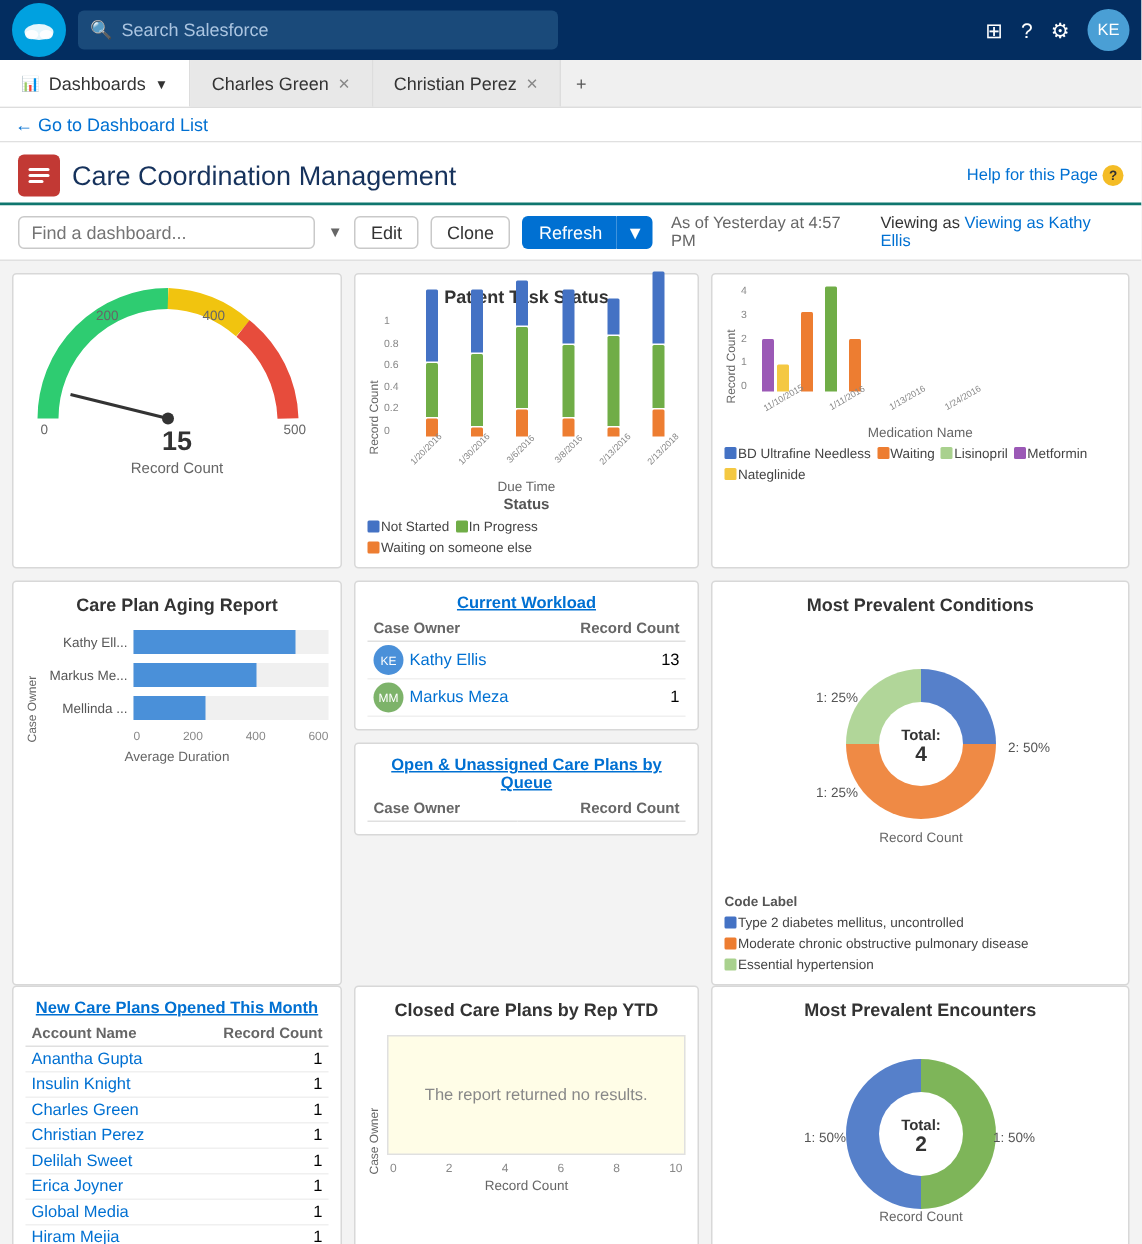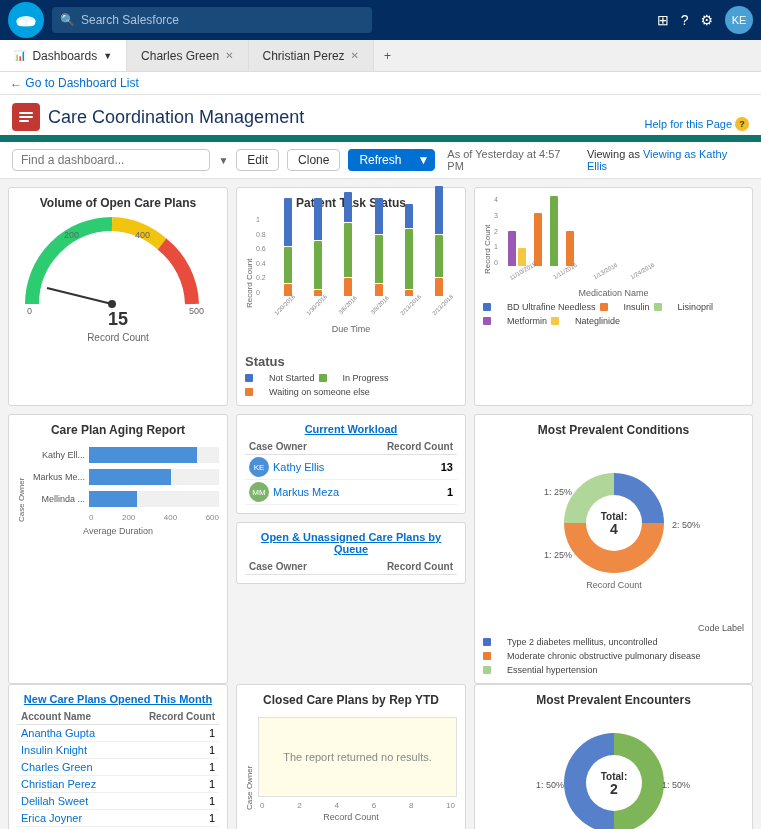--- a/index.html
+++ b/index.html
@@ -20,21 +20,21 @@
     .tab-item { display: flex; align-items: center; padding: 0 14px; border-right: 1px solid #ddd; cursor: pointer; font-size: 12px; color: #333; gap: 6px; background: #e8e8e8; }
     .tab-item.active { background: white; font-weight: 500; }
     .tab-item .tab-close { color: #888; font-size: 10px; }
     .tab-add { padding: 0 10px; display: flex; align-items: center; color: #555; cursor: pointer; }
 
     
     .breadcrumb-bar { background: white; padding: 4px 10px; border-bottom: 1px solid #e0e0e0; }
     .breadcrumb-bar a { color: #0070d2; text-decoration: none; font-size: 12px; }
 
     
-    .page-header { background: white; padding: 8px 12px 4px 12px; display: flex; align-items: flex-end; justify-content: space-between; border-bottom: 7px solid #0f766e; }
+    .page-header { background: white; padding: 8px 12px 4px 12px; display: flex; align-items: center; justify-content: space-between; border-bottom: 2px solid #0f766e; }
     .page-title-area { display: flex; align-items: center; gap: 8px; }
     .page-icon { width: 28px; height: 28px; background: #c23934; border-radius: 4px; display: flex; align-items: center; justify-content: center; color: white; font-size: 14px; }
     .page-title { font-size: 18px; font-weight: 300; color: #16325c; }
     .help-link { color: #0070d2; font-size: 11px; display: flex; align-items: center; gap: 3px; }
     .help-icon { width: 14px; height: 14px; background: #f4bc25; border-radius: 50%; display: flex; align-items: center; justify-content: center; color: #333; font-size: 9px; font-weight: bold; }
 
     
     .toolbar { background: white; padding: 6px 12px; display: flex; align-items: center; gap: 8px; border-bottom: 1px solid #e0e0e0; }
     .find-dashboard { border: 1px solid #c9c9c9; border-radius: 4px; padding: 3px 8px; font-size: 12px; color: #ef4444; width: 200px; background: white; }
     .btn { border: 1px solid #c9c9c9; background: white; padding: 3px 10px; border-radius: 4px; font-size: 12px; cursor: pointer; color: #333; }
@@ -50,38 +50,38 @@
     
     .card { background: white; border: 1px solid #d8d8d8; border-radius: 3px; padding: 8px; }
     .card-title { font-size: 12px; font-weight: 600; text-align: center; color: #333; margin-bottom: 6px; }
     .record-count-label { font-size: 10px; text-align: center; color: #666; margin-top: 2px; }
 
     
     .bar-chart { display: flex; align-items: flex-end; gap: 3px; height: 80px; padding: 0 4px; }
     .bar-col { display: flex; flex-direction: column; align-items: center; gap: 1px; flex: 1; }
     .bar { border-radius: 1px 1px 0 0; min-width: 6px; }
     .chart-legend { display: flex; flex-wrap: wrap; gap: 4px; margin-top: 4px; }
-    .legend-item { display: flex; align-items: center; gap: 16px; font-size: 9px; color: #444; }
+    .legend-item { display: flex; align-items: center; gap: 1px; font-size: 9px; color: #444; }
     .legend-dot { width: 8px; height: 8px; border-radius: 1px; flex-shrink: 0; }
 
     
     .hbar-chart { margin-top: 4px; }
     .hbar-row { display: flex; align-items: center; gap: 4px; margin-bottom: 6px; }
     .hbar-label { font-size: 9px; color: #555; width: 55px; text-align: right; white-space: nowrap; overflow: hidden; text-overflow: ellipsis; }
     .hbar-bg { flex: 1; background: #f0f0f0; height: 16px; position: relative; }
     .hbar-fill { height: 100%; background: #4A90D9; }
     .hbar-axis { display: flex; justify-content: space-between; padding-left: 59px; font-size: 8px; color: #888; margin-top: 2px; }
 
     
     .data-table { width: 100%; border-collapse: collapse; font-size: 11px; }
     .data-table th { font-size: 10px; color: #666; font-weight: 600; border-bottom: 1px solid #e0e0e0; padding: 2px 4px; text-align: left; }
     .data-table th.right { text-align: right; }
     .data-table td { padding: 2px 4px; border-bottom: 1px solid #f0f0f0; }
     .data-table td a { color: #0070d2; text-decoration: none; }
-    .data-table td.right { text-align: right; font-weight: bold; }
+    .data-table td.right { text-align: right; }
     .data-table .avatar-cell { display: flex; align-items: center; gap: 4px; }
     .mini-avatar { width: 20px; height: 20px; border-radius: 50%; background: #aaa; flex-shrink: 0; display: flex; align-items: center; justify-content: center; font-size: 8px; color: white; overflow: hidden; }
 
     
     .empty-chart { background: #fffde7; border: 1px solid #e0e0e0; display: flex; align-items: center; justify-content: center; font-size: 11px; color: #888; height: 80px; margin-top: 4px; }
 
     .full-page { background: #f3f3f3; overflow-y: auto; height: calc(829px - 166px); }
     .full-page::-webkit-scrollbar { width: 6px; }
     .full-page::-webkit-scrollbar-track { background: #e8e8e8; }
     .full-page::-webkit-scrollbar-thumb { background: #bbb; border-radius: 3px; }
@@ -163,21 +163,20 @@
   </div>
   <span class="timestamp">As of Yesterday at 4:57 PM</span>
   <span class="viewing-as">Viewing as <span style="color:#0070d2;">Viewing as Kathy Ellis</span></span>
 </div>
 
 <div class="full-page">
 
   <div class="grid-row">
 
     <div class="card">
-      <div class="card-title">Volume of Open Care Plans</div>
       
       <svg width="190" height="100" viewBox="0 0 190 100">
 
         <path d="M 15 88 A 80 80 0 0 1 95 8" fill="none" stroke="#2ECC71" stroke-width="14"></path>
         <path d="M 95 8 A 80 80 0 0 1 145 28" fill="none" stroke="#F1C40F" stroke-width="14"></path>
         <path d="M 145 28 A 80 80 0 0 1 175 88" fill="none" stroke="#E74C3C" stroke-width="14"></path>
 
         <line x1="95" y1="88" x2="30" y2="72" stroke="#333" stroke-width="2"></line>
         <circle cx="95" cy="88" r="4" fill="#333"></circle>
 
@@ -242,21 +241,21 @@
             <div style="flex:1;font-size:6px;color:#888;text-align:center;transform:rotate(-45deg);margin-top:4px;">1/20/2016</div>
             <div style="flex:1;font-size:6px;color:#888;text-align:center;transform:rotate(-45deg);margin-top:4px;">1/30/2016</div>
             <div style="flex:1;font-size:6px;color:#888;text-align:center;transform:rotate(-45deg);margin-top:4px;">3/6/2016</div>
             <div style="flex:1;font-size:6px;color:#888;text-align:center;transform:rotate(-45deg);margin-top:4px;">3/8/2016</div>
             <div style="flex:1;font-size:6px;color:#888;text-align:center;transform:rotate(-45deg);margin-top:4px;">2/13/2016</div>
             <div style="flex:1;font-size:6px;color:#888;text-align:center;transform:rotate(-45deg);margin-top:4px;">2/13/2018</div>
           </div>
         </div>
       </div>
       <div style="font-size:9px;color:#666;text-align:center;margin-top:16px;">Due Time</div>
-      <div style="font-size:13px;color:#555;font-weight:600;margin-top:20px;">Status</div>
+      <div style="font-size:10px;color:#555;font-weight:600;text-align:center;margin-top:2px;">Status</div>
       <div class="chart-legend">
         <div class="legend-item">
             <div class="legend-dot" style="background:#4472C4;"></div>
             <span>Not Started</span>
           </div>
         <div class="legend-item">
             <div class="legend-dot" style="background:#70AD47;"></div>
             <span>In Progress</span>
           </div>
         <div class="legend-item">
@@ -303,21 +302,21 @@
         </div>
       </div>
       <div style="font-size:9px;color:#666;text-align:center;margin-top:14px;">Medication Name</div>
       <div class="chart-legend" style="margin-top:4px;">
         <div class="legend-item">
             <div class="legend-dot" style="background:#4472C4;"></div>
             <span>BD Ultrafine Needless</span>
           </div>
         <div class="legend-item">
             <div class="legend-dot" style="background:#ED7D31;"></div>
-            <span>Insulin</span>
+            <span>Waiting</span>
           </div>
         <div class="legend-item">
             <div class="legend-dot" style="background:#A9D18E;"></div>
             <span>Lisinopril</span>
           </div>
         <div class="legend-item">
             <div class="legend-dot" style="background:#9B59B6;"></div>
             <span>Metformin</span>
           </div>
         <div class="legend-item">
@@ -431,21 +430,21 @@
           <text x="100" y="77" text-anchor="middle" font-size="10" fill="#333" font-weight="600">Total:</text>
           <text x="100" y="91" text-anchor="middle" font-size="14" fill="#333" font-weight="bold">4</text>
 
           <text x="30" y="52" font-size="9" fill="#555">1: 25%</text>
           <text x="158" y="85" font-size="9" fill="#555">2: 50%</text>
           <text x="30" y="115" font-size="9" fill="#555">1: 25%</text>
 
           <text x="100" y="145" text-anchor="middle" font-size="9" fill="#666">Record Count</text>
         </svg>
       </div>
-      <div style="font-size:9px;color:#555;font-weight:400;text-align:right;margin-bottom:0;">Code Label</div>
+      <div style="font-size:9px;color:#555;font-weight:700;text-align:left;margin-bottom:0;">Code Label</div>
       <div class="chart-legend">
         <div class="legend-item">
             <div class="legend-dot" style="background:#4472C4;"></div>
             <span>Type 2 diabetes mellitus, uncontrolled</span>
           </div>
         <div class="legend-item">
             <div class="legend-dot" style="background:#ED7D31;"></div>
             <span>Moderate chronic obstructive pulmonary disease</span>
           </div>
         <div class="legend-item">

